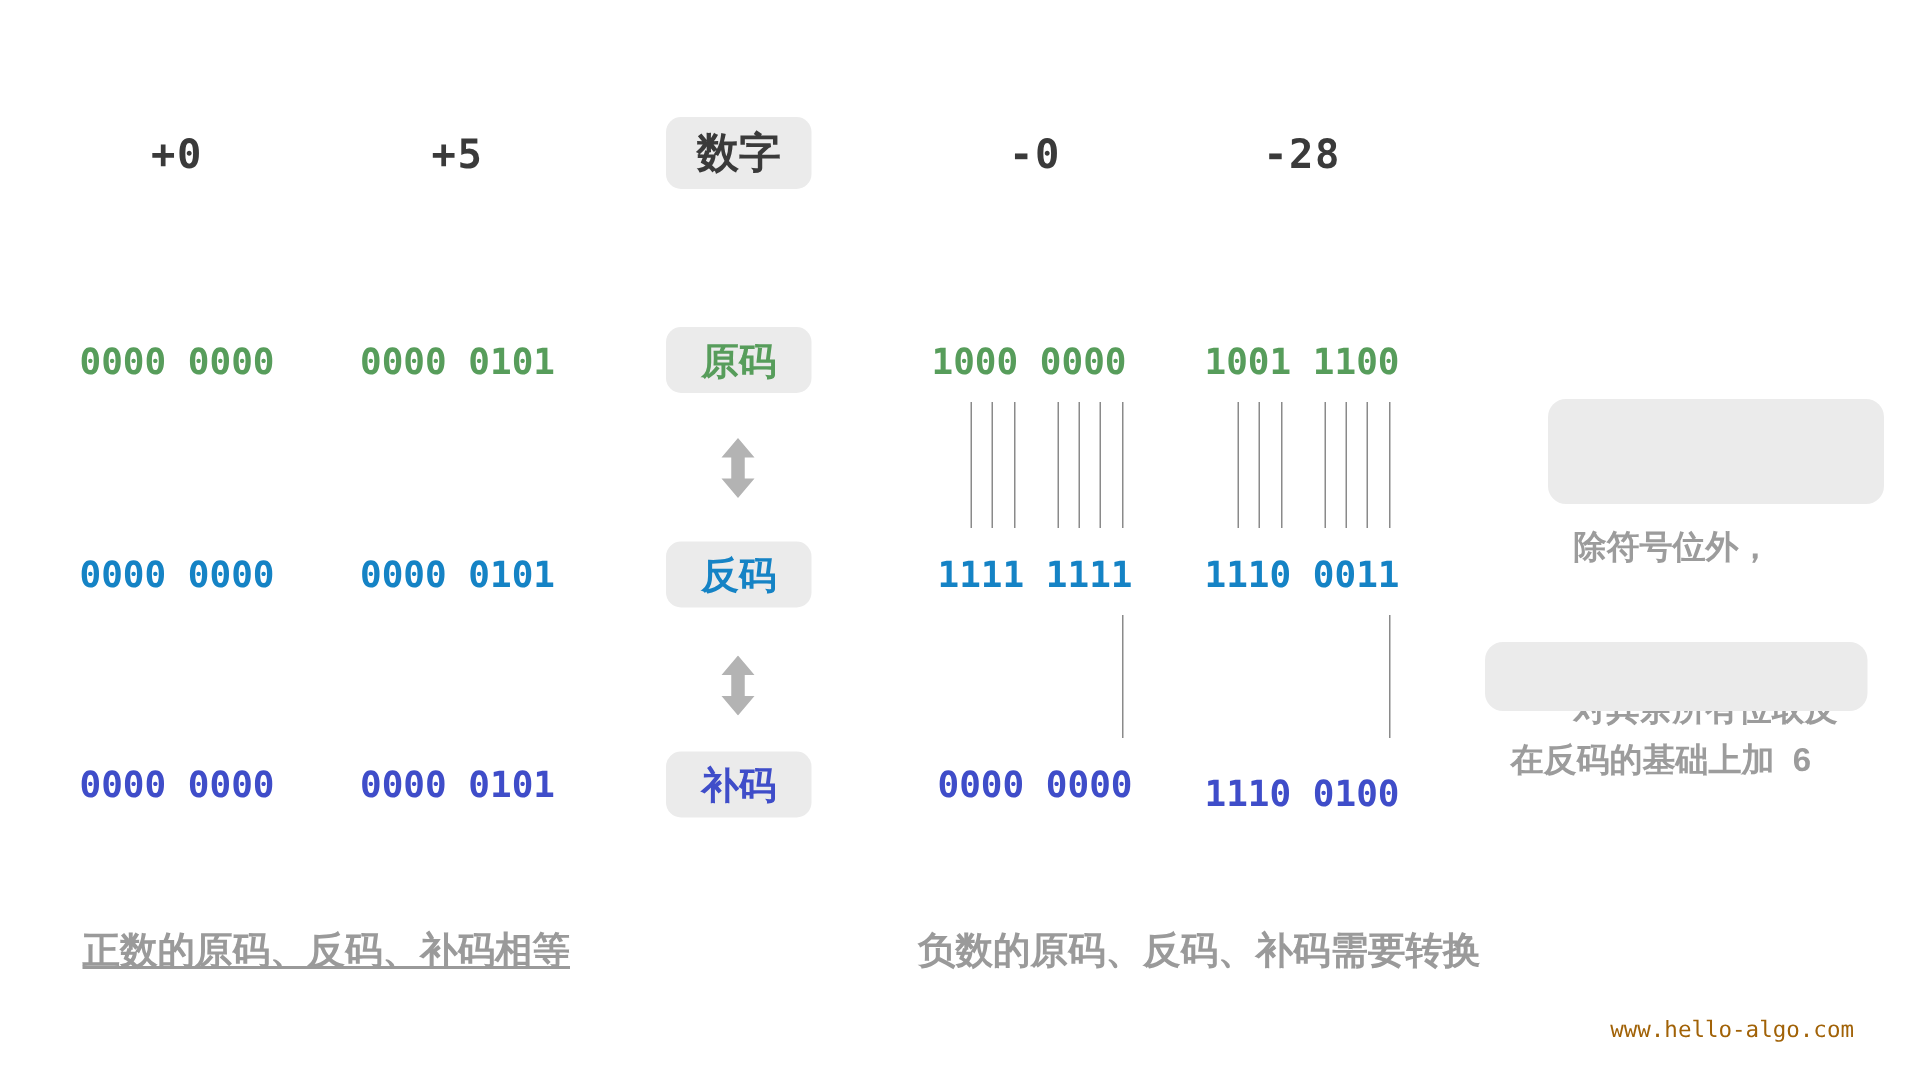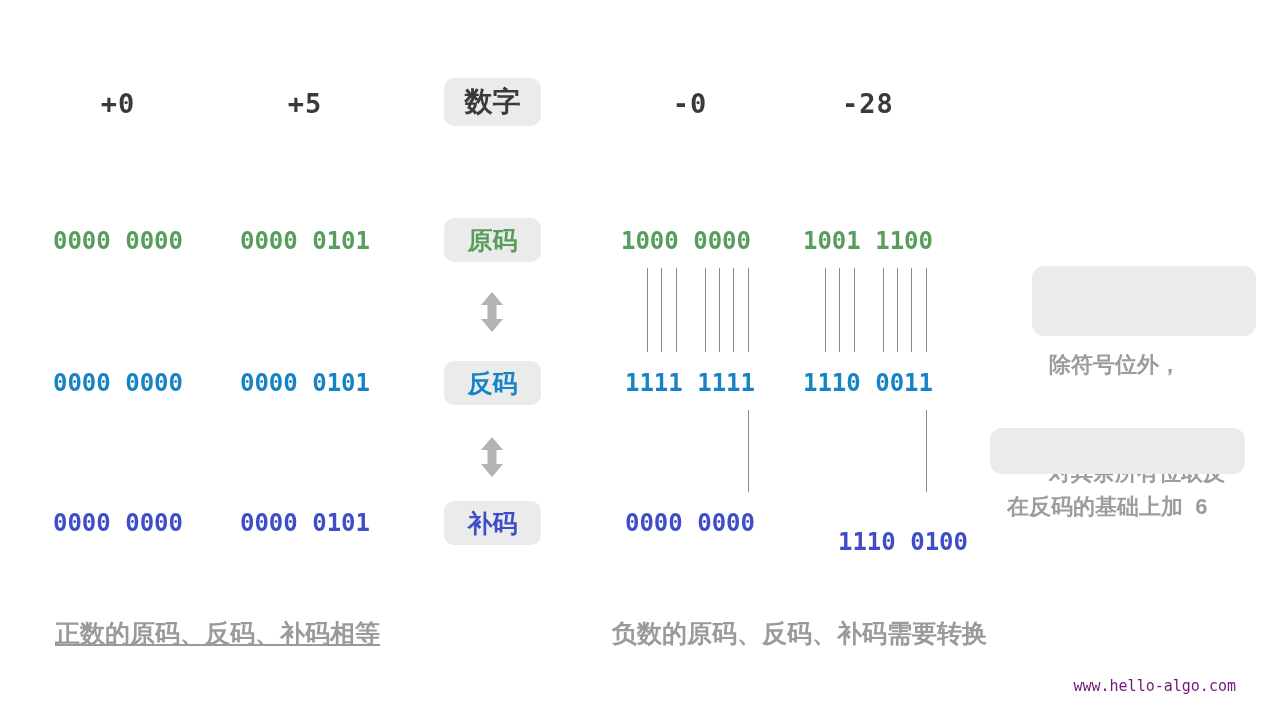--- a/index.html
+++ b/index.html
@@ -23,21 +23,21 @@
   .indigo{color:#3f4dc9;}
   .tick{position:absolute;width:1px;background:#8a8a8a;}
   .annot{
     background:#ebebeb;border-radius:12px;color:#9c9c9c;font-weight:bold;
     font-size:22px;line-height:36px;padding:9px 17px;box-sizing:border-box;
     white-space:pre;
   }
   .caption{font-size:25px;font-weight:bold;color:#9a9a9a;white-space:pre;}
   .watermark{
     font-family:"DejaVu Sans Mono","Liberation Mono",monospace;
-    font-size:15px;color:#701a75;width:200px;text-align:right;
+    font-size:15px;color:#a16207;width:200px;text-align:right;
   }
   .arrow{position:absolute;}
 </style>
 </head>
 <body>
 
 <div id="canvas">
 
   <div class="abs mono num" style="left:18px;top:88px;">+0</div>
   <div class="abs mono num" style="left:205px;top:88px;">+5</div>
@@ -68,21 +68,21 @@
     <span>反码</span>
   </div>
 
   <svg class="arrow" style="left:479px;top:437px;" width="26" height="40" viewBox="0 0 26 40">
     <path d="M13 0 L24 13 H17.5 V27 H24 L13 40 L2 27 H8.5 V13 H2 Z" fill="#b3b3b3"></path>
   </svg>
 
   <div class="abs mono bin indigo" style="left:18px;top:509px;">0000 0000</div>
   <div class="abs mono bin indigo" style="left:205px;top:509px;">0000 0101</div>
   <div class="abs mono bin indigo" style="left:590px;top:509px;">0000 0000</div>
-  <div class="abs mono bin indigo" style="left:768px;top:528px;text-align:right;">1110 0100</div>
+  <div class="abs mono bin indigo" style="left:768px;top:515px;">1110 0100</div>
   <div class="abs pill pill-row indigo" style="left:444px;top:501px;">
     <span>补码</span>
   </div>
 
   <div class="abs annot" style="left:1032px;top:266px;width:224px;height:70px;">
     <div>除符号位外，</div>
     <div>对其余所有位取反</div>
   </div>
   <div class="abs annot" style="left:990px;top:428px;width:255px;height:46px;line-height:28px;">
     <div>在反码的基础上加  6</div>

